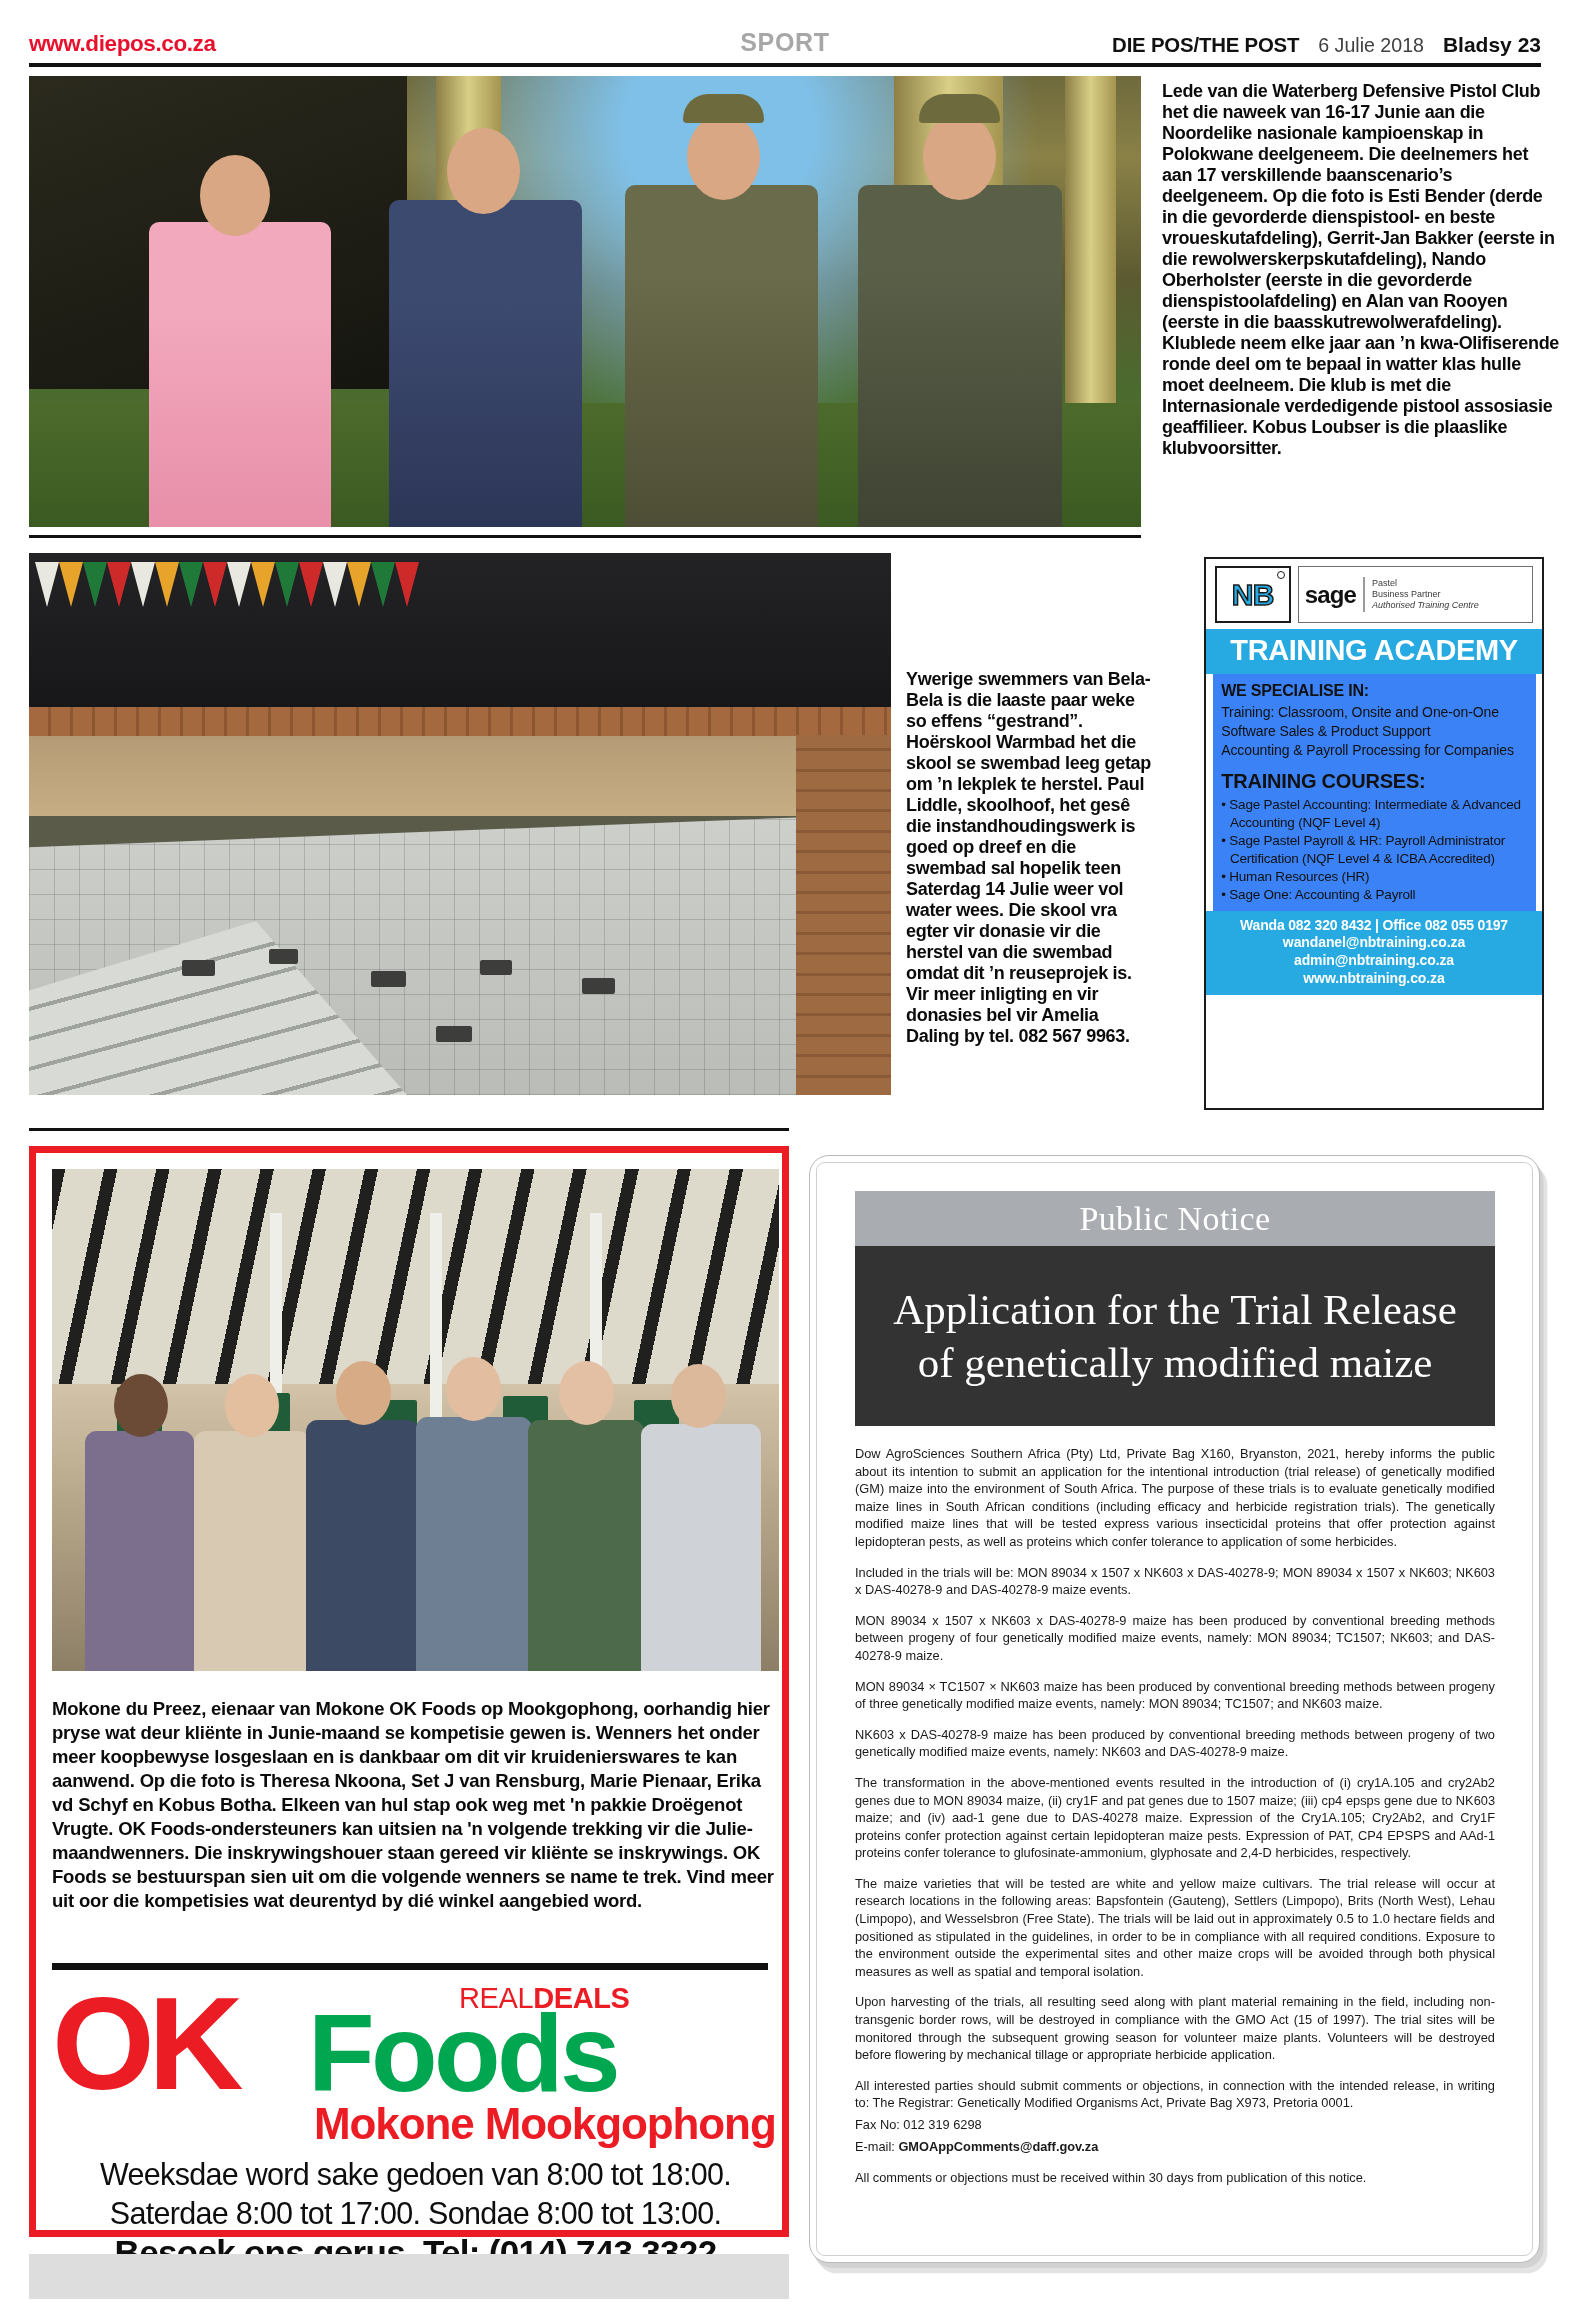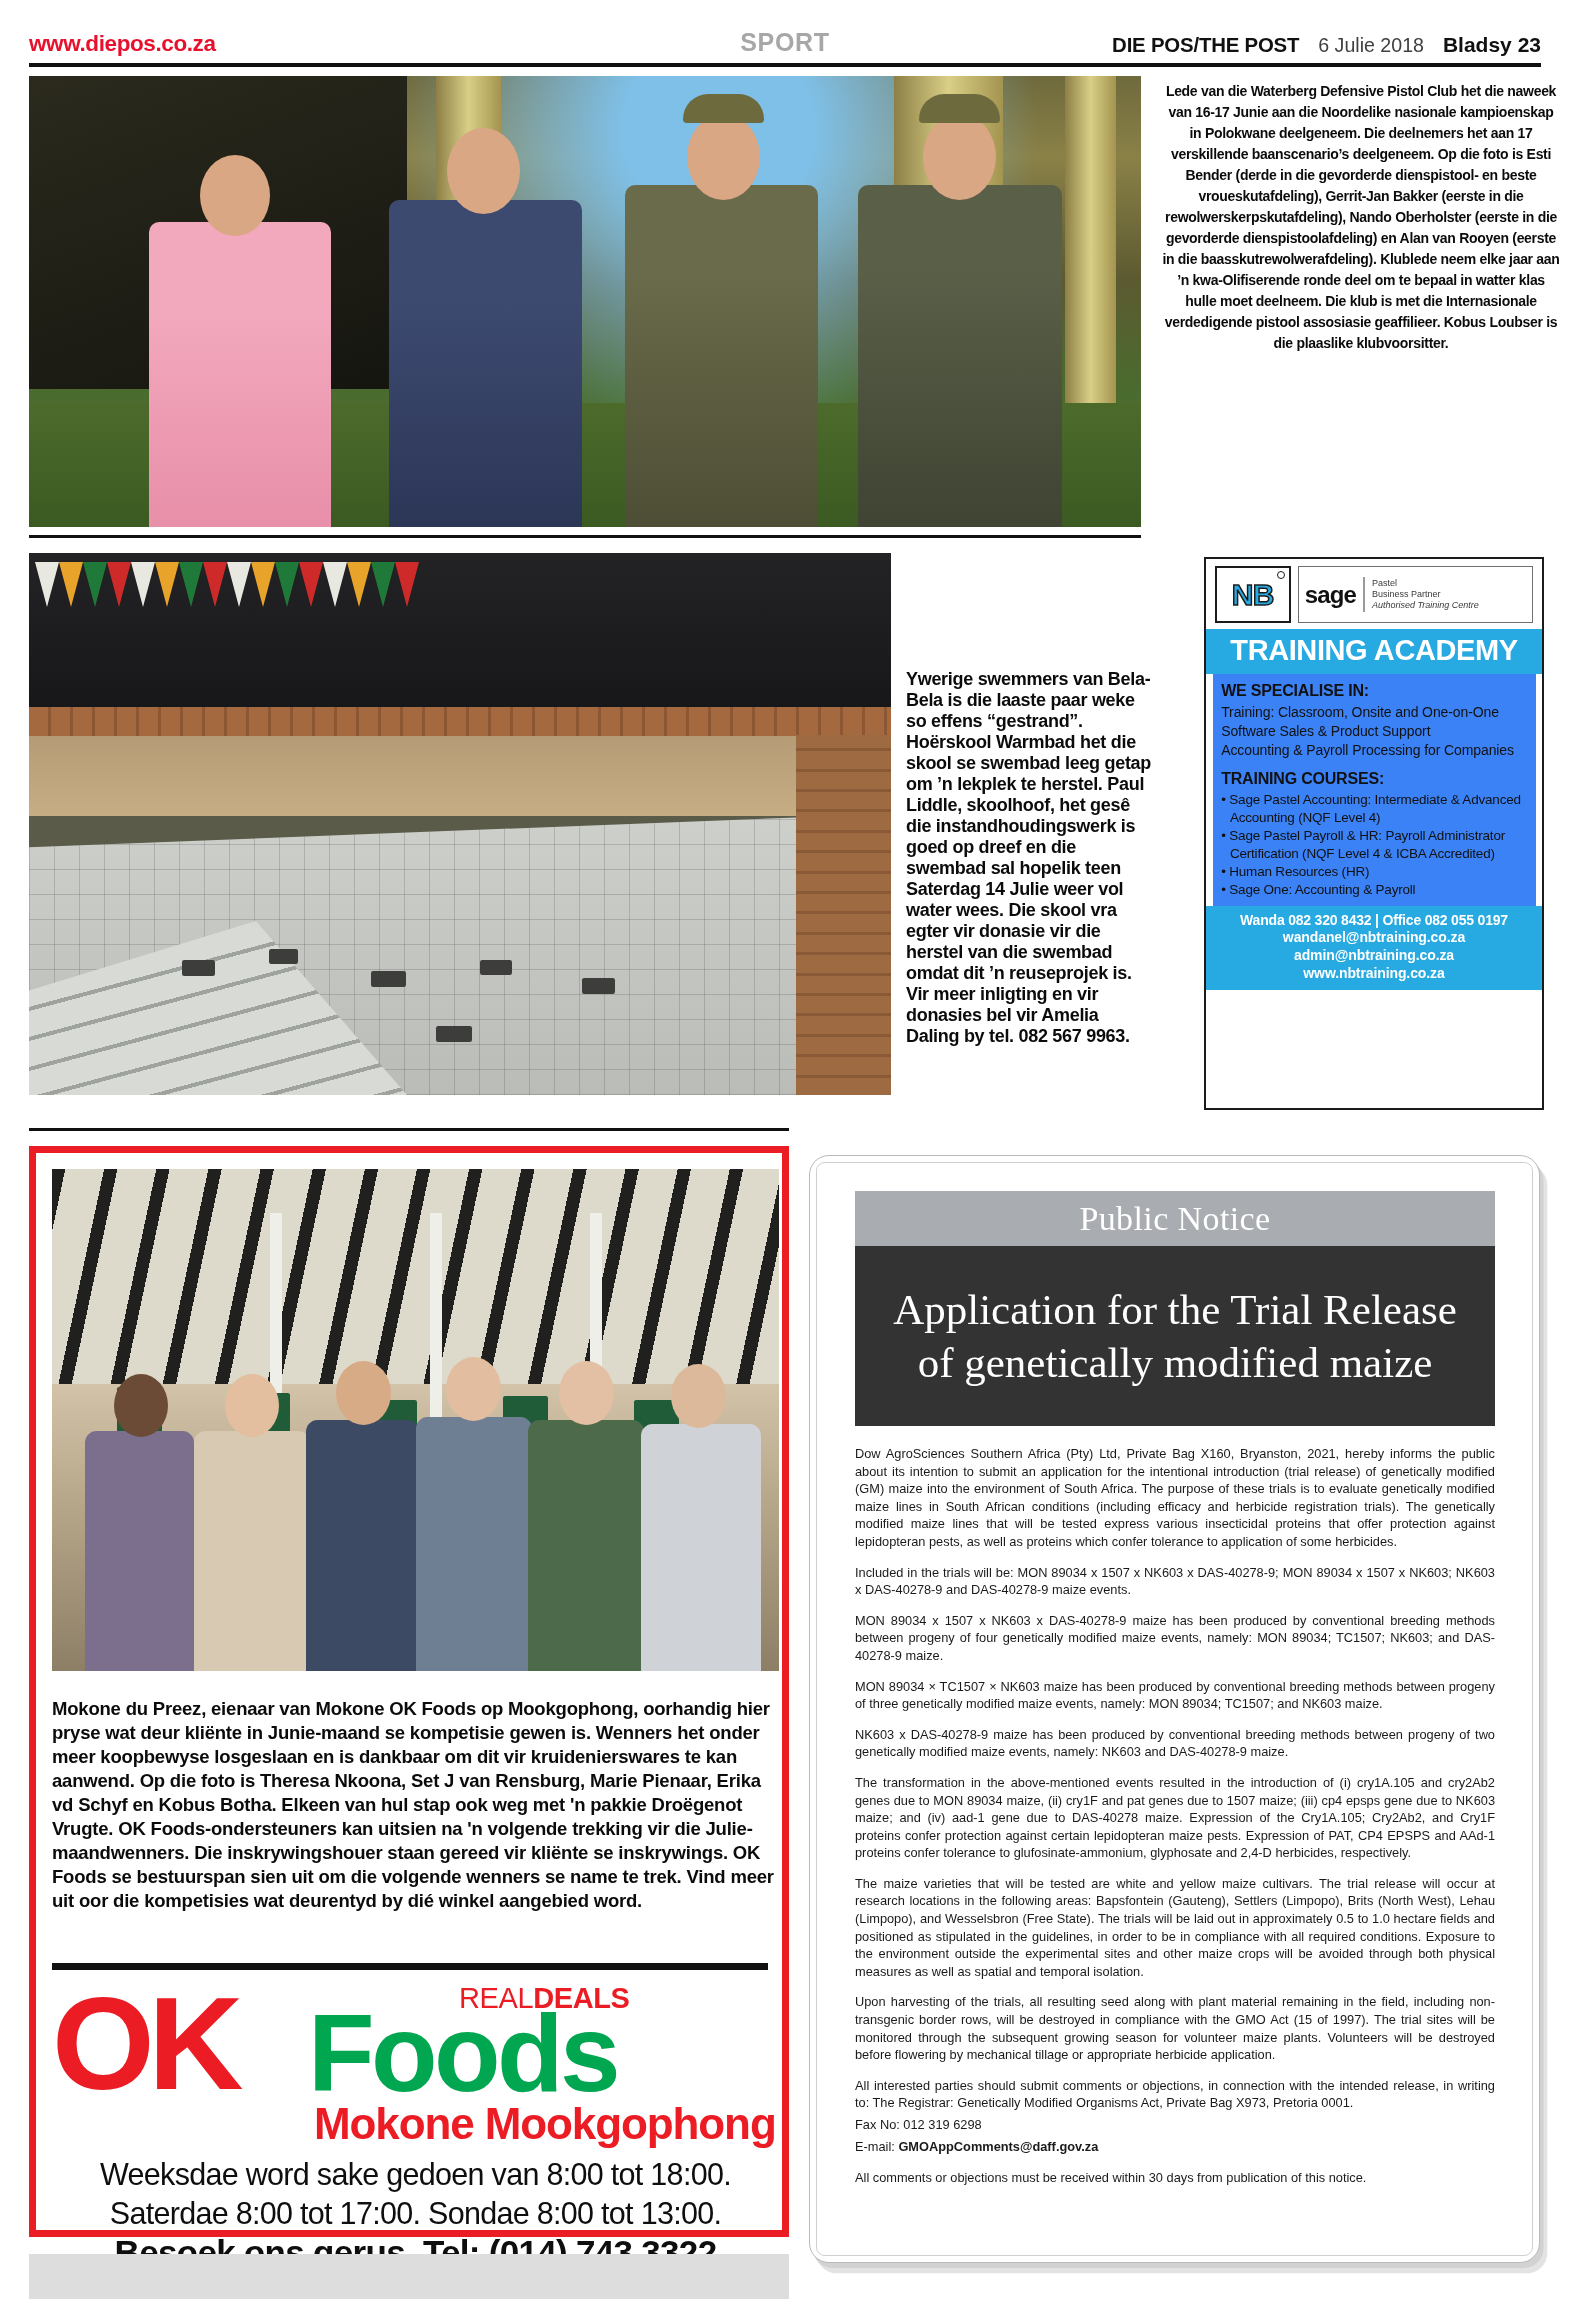--- a/index.html
+++ b/index.html
@@ -138,21 +138,21 @@
 
   
   .caption {
     position: absolute;
     font-weight: bold;
     color: #0b0b0b;
     font-family: "Liberation Sans", sans-serif;
   }
   #cap-pistol {
     left: 1162px; top: 81px; width: 398px;
-    font-size: 14px; line-height: 21px; letter-spacing: -0.3px; text-align: center;
+    font-size: 18px; line-height: 21px; letter-spacing: -0.3px;
   }
   #cap-pool {
     left: 906px; top: 669px; width: 247px;
     font-size: 18px; line-height: 21px; letter-spacing: -0.3px;
   }
   #cap-okfoods {
     left: 45px; top: 1707px; width: 731px;
     font-size: 18.5px; line-height: 24px; letter-spacing: -0.2px;
   }
 
@@ -195,21 +195,21 @@
   .nb-band {
     background:#27a9e1; color:#ffffff; text-align:center;
     font-size:29px; font-weight:bold; letter-spacing:-0.4px; padding:5.1px 0 6.5px 0;
   }
   .nb-body {
     background:#3b82f6; margin:0 6.5px; padding:8px 8.7px 7.3px 8.7px;
     color:#111;
   }
   .nb-h { font-size:16px; font-weight:bold; margin-bottom:2.9px; letter-spacing:-0.2px; }
   .nb-line { font-size:14px; line-height:19px; letter-spacing:-0.1px; }
-  .nb-h2 { font-size:16px; font-weight:bold; margin:10.2px 0 2.9px 0; letter-spacing:-0.2px; }
+  .nb-h2 { font-size:20px; font-weight:bold; margin:10.2px 0 2.9px 0; letter-spacing:-0.2px; }
   .nb-li { font-size:13.5px; line-height:18px; letter-spacing:-0.2px; text-indent:-8.7px; padding-left:8.7px; }
   .nb-foot {
     background:#27a9e1; color:#ffffff; text-align:center; padding:6.5px 4.4px 8px 4.4px;
   }
   .nb-foot .l1 { font-size:14px; font-weight:bold; letter-spacing:-0.2px; }
   .nb-foot .l2 { font-size:14px; font-weight:bold; letter-spacing:-0.1px; line-height:18px; }
 
   
   #okfoods-ad {
     position:absolute; left:29px; top:1146px; width:760px; height:1091px;

